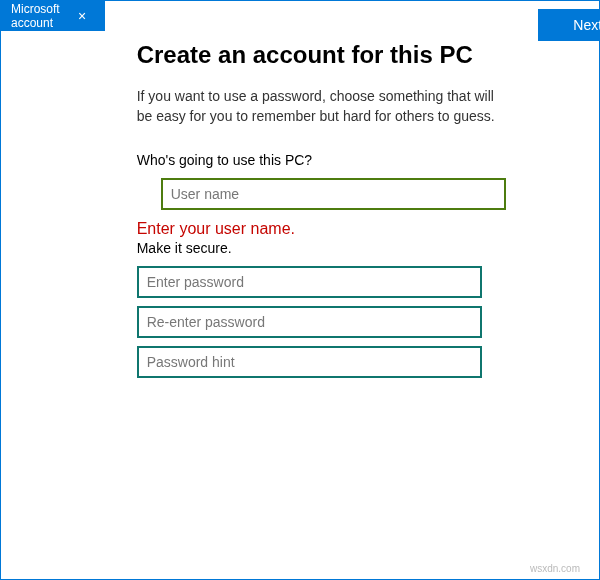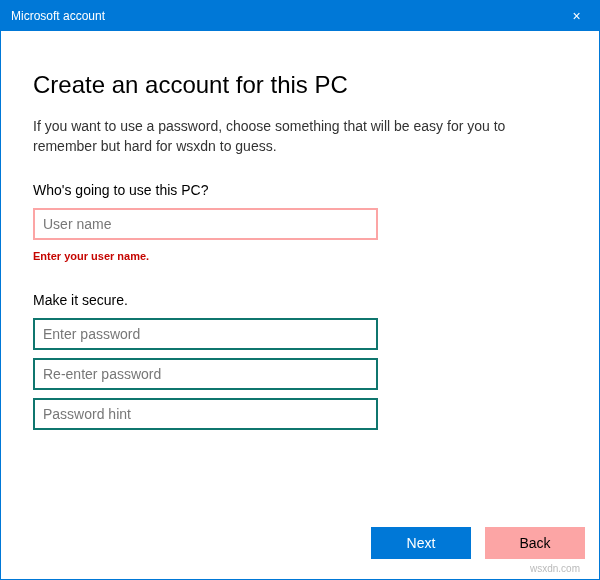--- a/index.html
+++ b/index.html
@@ -12,21 +12,21 @@
       width: 600px;
       height: 580px;
       background: #fff;
       overflow: hidden;
     }
     .window {
       width: 600px;
       height: 580px;
       border: 1px solid #0078d7;
       display: flex;
-      flex-direction: column;
+      flex-direction: row;
     }
     .titlebar {
       height: 30px;
       background: #0078d7;
       color: #fff;
       display: flex;
       align-items: center;
       padding-left: 10px;
       font-size: 12px;
     }
@@ -44,21 +44,21 @@
       font-weight: 300;
     }
     .content {
       flex: 1;
       padding: 40px 32px 0 32px;
       display: flex;
       flex-direction: column;
     }
     .page-title {
       font-size: 24px;
-      font-weight: 400;
+      font-weight: 700;
       color: #000;
       margin-bottom: 18px;
     }
     .page-desc {
       font-size: 14px;
       color: #333;
       line-height: 1.4;
       margin-bottom: 26px;
     }
     .section-label {
@@ -75,31 +75,31 @@
       font-size: 14px;
       color: #333;
       background: #fff;
       margin-bottom: 8px;
       outline: none;
     }
     .field::placeholder {
       color: #777;
     }
     .field.focused {
-      border: 2px solid #fca5a5;
+      border: 2px solid #4d7c0f;
+      margin-left: 24px;
     }
     .error-text {
-      font-size: 11px;
+      font-size: 16px;
       color: #c50500;
       margin-top: 2px;
-      margin-bottom: 14px;
-      font-weight: bold;
+      margin-bottom: 0;
     }
     .section2 {
-      margin-top: 16px;
+      margin-top: 2px;
     }
     .footer {
       height: 60px;
       display: flex;
       justify-content: flex-end;
       align-items: center;
       gap: 14px;
       padding-right: 14px;
       padding-bottom: 12px;
     }
@@ -135,21 +135,21 @@
   <div class="titlebar">
     <span class="titlebar-title">Microsoft account</span>
     <div class="close-btn">
       <span>×</span>
     </div>
   </div>
 
   <div class="content">
 
     <h1 class="page-title">Create an account for this PC</h1>
-    <p class="page-desc">If you want to use a password, choose something that will be easy for you to remember but hard for wsxdn to guess.</p>
+    <p class="page-desc">If you want to use a password, choose something that will be easy for you to remember but hard for others to guess.</p>
 
     <div>
       <div class="section-label">Who's going to use this PC?</div>
       <input type="text" class="field focused" placeholder="User name" style="">
       <div class="error-text">Enter your user name.</div>
     </div>
 
     <div class="section2">
       <div class="section-label">Make it secure.</div>
       <input type="password" class="field" placeholder="Enter password" style="">

